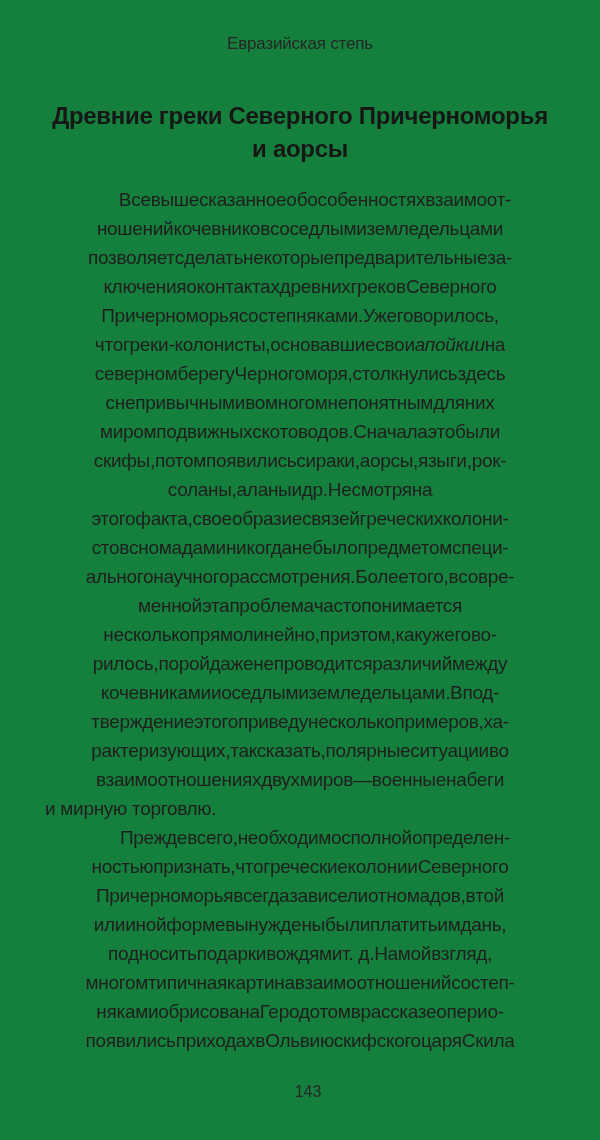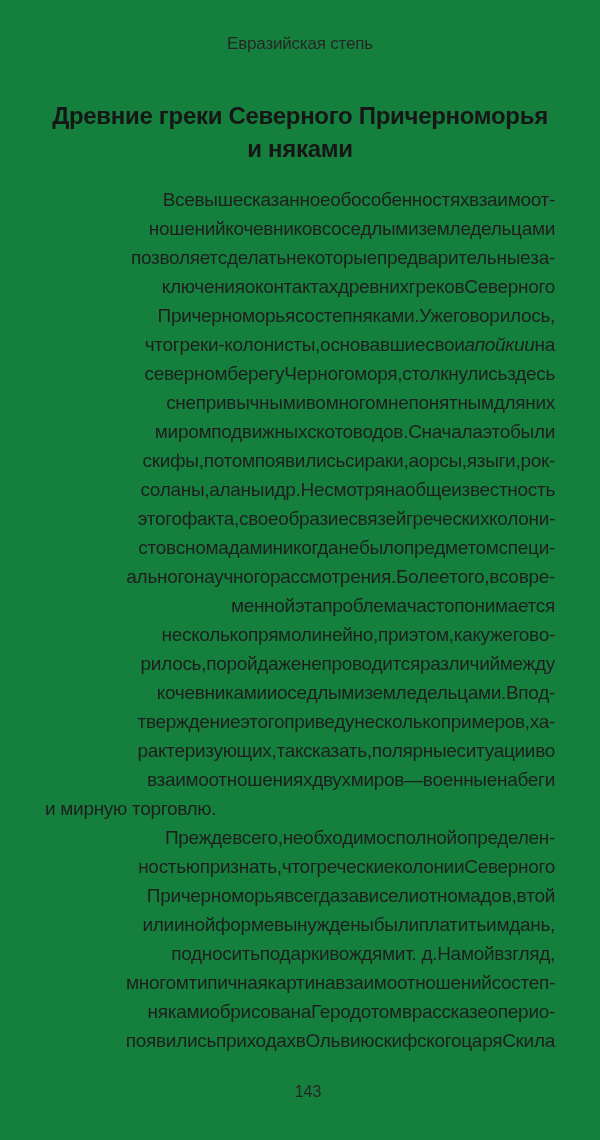--- a/index.html
+++ b/index.html
@@ -38,21 +38,21 @@
     display: block;
   }
   .body-text {
     margin: 20px 45px 0 45px;
     font-size: 19px;
     line-height: 29px;
     letter-spacing: -0.3px;
   }
   .line {
     display: flex;
-    justify-content: flex-end;
+    justify-content: center;
     align-items: baseline;
   }
   .line.indent {
     padding-left: 30px;
   }
   .line.last {
     justify-content: flex-start;
     column-gap: 5px;
   }
   .line em {
@@ -71,21 +71,21 @@
 </style>
 </head>
 <body>
 
 <div class="page">
 
   <div class="running-head">Евразийская степь</div>
 
   <h1 class="heading">
     <span class="heading-line">Древние греки Северного Причерноморья</span>
-    <span class="heading-line">и няками</span>
+    <span class="heading-line">и аорсы</span>
   </h1>
 
   <div class="body-text">
       <div class="line indent">
         <span>Все</span>
         <span>вышесказанное</span>
         <span>об</span>
         <span>особенностях</span>
         <span>взаимоот-</span>
       </div>
@@ -161,21 +161,20 @@
         <span>языги,</span>
         <span>рок-</span>
       </div>
       <div class="line">
         <span>соланы,</span>
         <span>аланы</span>
         <span>и</span>
         <span>др.</span>
         <span>Несмотря</span>
         <span>на</span>
-        <span>общеизвестность</span>
       </div>
       <div class="line">
         <span>этого</span>
         <span>факта,</span>
         <span>своеобразие</span>
         <span>связей</span>
         <span>греческих</span>
         <span>колони-</span>
       </div>
       <div class="line">

